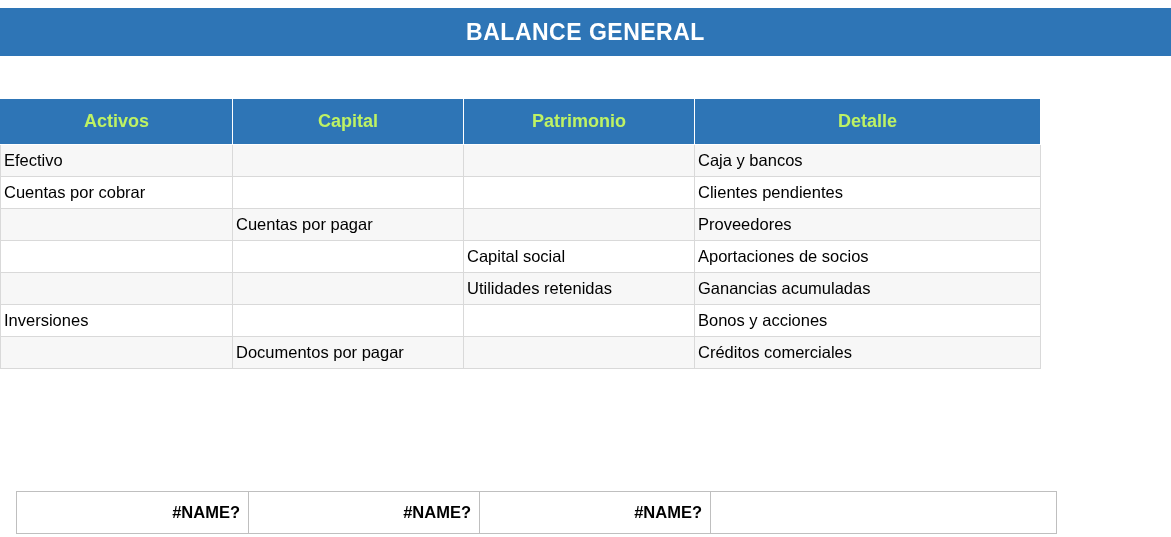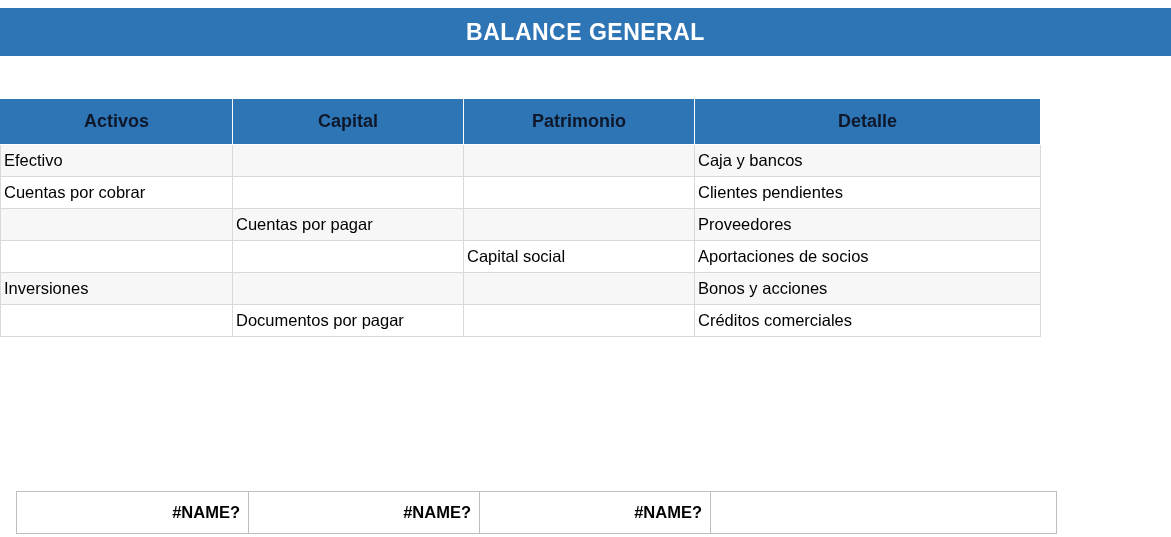--- a/index.html
+++ b/index.html
@@ -53,21 +53,21 @@
     table-layout: fixed;
     width: 1040px;
   }
   table.balance col.c1 { width: 232px; }
   table.balance col.c2 { width: 231px; }
   table.balance col.c3 { width: 231px; }
   table.balance col.c4 { width: 346px; }
 
   table.balance thead th {
     background: #2e75b6;
-    color: #0f172a;
+    color: #bef264;
     font-size: 18px;
     font-weight: bold;
     height: 45px;
     text-align: center;
     vertical-align: middle;
     border: 1px solid #ffffff;
     padding: 0;
   }
   table.balance thead th:first-child { border-left: 1px solid #2e75b6; }
 
@@ -165,20 +165,26 @@
           <td></td>
           <td>Proveedores</td>
         </tr>
         <tr>
           <td></td>
           <td></td>
           <td>Capital social</td>
           <td>Aportaciones de socios</td>
         </tr>
         <tr>
+          <td></td>
+          <td></td>
+          <td>Utilidades retenidas</td>
+          <td>Ganancias acumuladas</td>
+        </tr>
+        <tr>
           <td>Inversiones</td>
           <td></td>
           <td></td>
           <td>Bonos y acciones</td>
         </tr>
         <tr>
           <td></td>
           <td>
               <span class="ov"><span>Documentos por pagar</span></span>
             </td>

